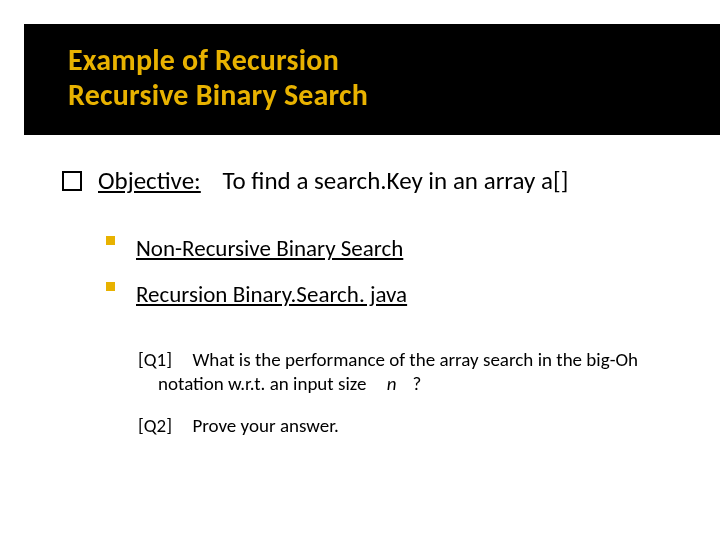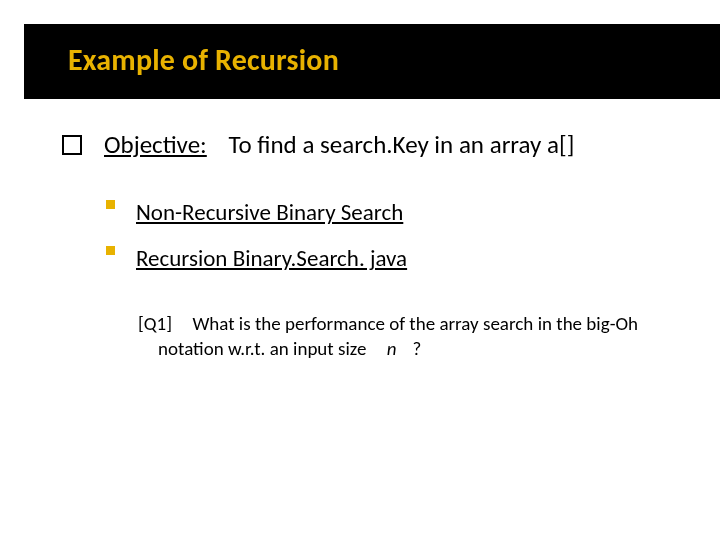--- a/index.html
+++ b/index.html
@@ -17,21 +17,20 @@
     letter-spacing: 0.2px;
   }
   .content {
     padding: 14px 30px 0 30px;
     color: #000;
   }
   .objective-line {
     font-size: 25px;
     display: flex;
     align-items: baseline;
-    gap: 6px;
     margin-bottom: 6px;
   }
   .square-bullet {
     display: inline-block;
     width: 16px;
     height: 16px;
     border: 2px solid #000;
     background: transparent;
     flex: 0 0 auto;
     position: relative;
@@ -76,20 +75,21 @@
   .italic { font-style: italic; }
 </style>
 </head>
 <body>
 
 <div class="slide">
 
   <div class="title-bar">
     <h1>
       <span>Example of Recursion</span><br>
+      <span>Recursive Binary Search</span>
     </h1>
   </div>
 
   <div class="content">
 
     <div class="objective-line">
       <span class="square-bullet"></span>
       <span>
         <span class="objective-label">Objective:</span>
         <span>To find a search.Key in an array a[]</span>
@@ -103,16 +103,20 @@
       <li>
         <span class="linkish">Recursion Binary.Search. java</span>
       </li>
     </ul>
 
     <div class="qa-block">
       <div class="q">
         <span>[Q1]</span>
         <span>What is the performance of the array search in the big-Oh notation w.r.t. an input size </span><span class="italic">n</span><span>?</span>
       </div>
+      <div class="q">
+        <span>[Q2]</span>
+        <span>Prove your answer.</span><span class="italic"></span><span></span>
+      </div>
     </div>
 
   </div>
 </div>
 
 </body></html>

